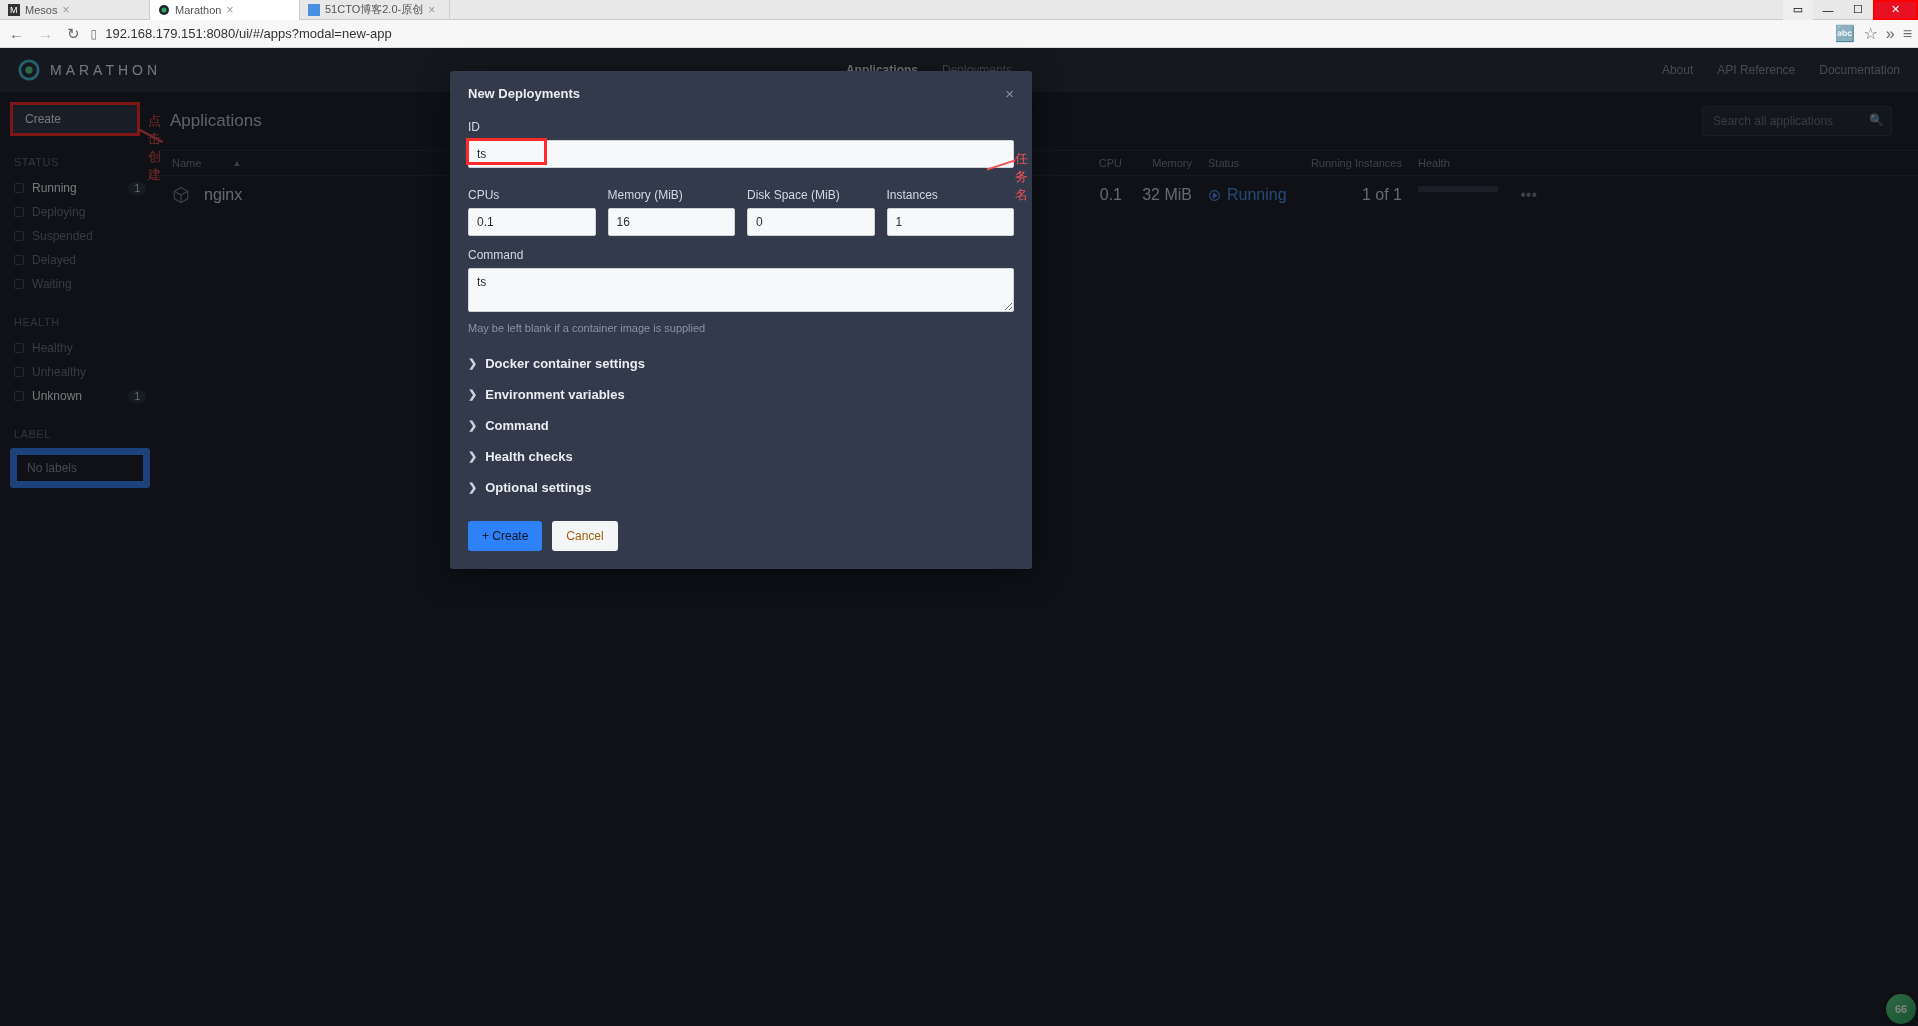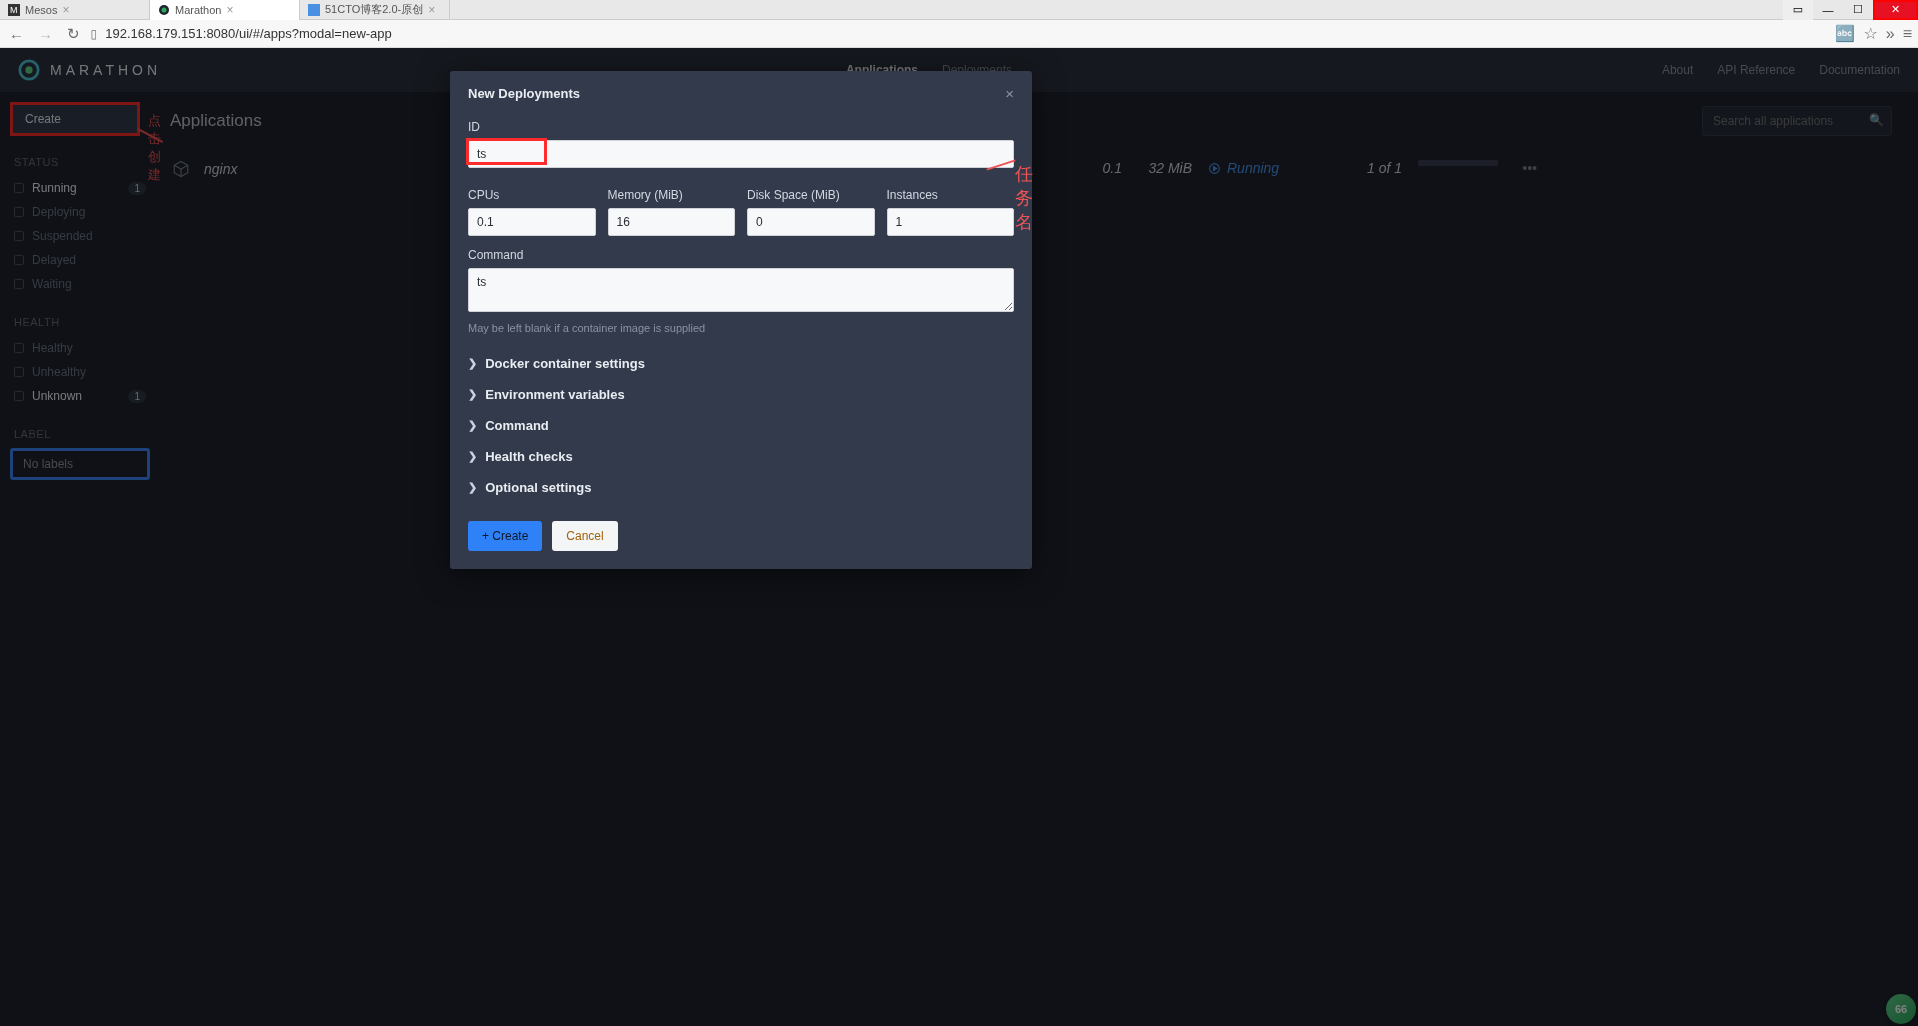--- a/index.html
+++ b/index.html
@@ -40,32 +40,32 @@
 .sidebar { width: 160px; padding: 10px 10px; background: #1e232e; }
 .create-btn { display: block; width: 130px; background: #323a4b; color: #e9edf2; font-size: 12px; padding: 7px 12px; border: 3px solid #fe2c2c; text-align: left; cursor: pointer; }
 .annot1 { position: absolute; left: 148px; top: 20px; color: #f05353; font-size: 13px; }
 .annot1::before { content: ""; position: absolute; left: -10px; top: 16px; width: 28px; height: 2px; background: #f05353; transform: rotate(28deg); transform-origin: left; }
 
 .side-head { font-size: 11px; color: #626a79; margin: 20px 0 8px 4px; letter-spacing: 0.5px; }
 .side-item { display: flex; align-items: center; font-size: 12px; color: #6d7584; padding: 5px 4px; gap: 8px; }
 .side-item.active { color: #e9edf2; }
 .side-dot { width: 10px; height: 10px; border: 1px solid #4a5161; border-radius: 2px; }
 .side-count { margin-left: auto; background: #2f3644; font-size: 10px; padding: 1px 6px; border-radius: 8px; color: #cbd3df; }
-.nolabels { margin-top: 8px; border: 3px solid #3b82f6; border-radius: 3px; padding: 6px 10px; font-size: 12px; color: #8c93a1; }
+.nolabels { margin-top: 8px; border: 7px solid #3b82f6; border-radius: 3px; padding: 6px 10px; font-size: 12px; color: #8c93a1; }
 
 .content { flex: 1; padding: 14px 0 0 0; }
 .content-head { display: flex; align-items: center; padding: 0 10px 14px 10px; }
 .page-title { font-size: 17px; color: #bac2ce; font-weight: 400; }
 .search-wrap { margin-left: auto; position: relative; margin-right: 16px;}
 .search-input { background: #272d3a; border: 1px solid #333a48; color: #cbd3df; font-size: 12px; padding: 7px 28px 7px 10px; width: 190px; border-radius: 3px; }
 .search-icon-r { position: absolute; right: 8px; top: 7px; color: #6a7180; font-size: 12px; }
 
 .table { width: 100%; }
 .thead { display: flex; font-size: 11px; color: #7a8190; padding: 6px 12px; border-bottom: 1px solid #2a303d; border-top: 1px solid #2a303d;}
-.trow { display: flex; font-size: 14px; color: #cbd3df; padding: 10px 12px; align-items: flex-start; font-style: italic; }
+.trow { display: flex; font-size: 16px; color: #cbd3df; padding: 10px 12px; align-items: flex-start; }
 .c-name { flex: 0 0 880px; display: flex; align-items: center; gap: 14px; }
 .c-cpu { flex: 0 0 70px; text-align: right; }
 .c-mem { flex: 0 0 70px; text-align: right; }
 .c-status { flex: 0 0 110px; padding-left: 16px; color: #4995ec; display:flex; align-items:center; gap:6px;}
 .c-inst { flex: 0 0 100px; text-align: right; }
 .c-health { flex: 0 0 105px; padding-left: 16px;}
 .c-more { flex: 0 0 30px; text-align: right; color: #7a8190; }
 .app-icon { width: 18px; height: 18px; color: #7a8190; }
 .health-bar { width: 80px; height: 6px; background: #383f4e; border-radius: 1px; }
 .sort-arrow { font-size: 9px; }
@@ -76,21 +76,21 @@
 .modal-title { font-size: 13px; color: #e9edf2; font-weight: 600; }
 .modal-close { margin-left: auto; color: #8b93a1; font-size: 15px; cursor: pointer; }
 .modal-body { padding: 4px 18px 18px 18px; }
 .label { font-size: 12px; color: #d2d7e0; margin-bottom: 6px; display: block; }
 .field-row { display: flex; gap: 12px; margin-top: 12px; }
 .field { flex: 1; margin-top: 8px; }
 .inp { width: 100%; background: #f7f8f9; border: 1px solid #cfd3da; padding: 6px 8px; font-size: 12px; color: #2a2e36; border-radius: 2px; }
 .inp.tall { height: 44px; resize: vertical; }
 .id-wrap { position: relative; }
 .id-highlight { position: absolute; left: -2px; top: -2px; width: 81px; height: 27px; border: 3px solid #fe2c2c; pointer-events: none; }
-.annot2 { position: absolute; left: 565px; top: 91px; color: #f05353; font-size: 18px; z-index: 25; }
+.annot2 { position: absolute; left: 565px; top: 79px; color: #f05353; font-size: 13px; z-index: 25; }
 .annot2-line { position: absolute; left: 536px; top: 93px; width: 30px; height: 2px; background: #f05353; z-index: 25; transform: rotate(-18deg); }
 .hint { font-size: 11px; color: #8b93a1; margin-top: 6px; }
 
 .accordion { margin-top: 14px; }
 .acc-item { padding: 8px 0; font-size: 13px; color: #e9edf2; font-weight: 600; display: flex; align-items: center; gap: 8px; cursor: pointer; }
 .chev { font-size: 11px; color: #cbd3df; }
 
 .modal-actions { display: flex; gap: 10px; margin-top: 18px; }
 .btn { font-size: 12px; padding: 8px 14px; border-radius: 3px; border: none; cursor: pointer; }
 .btn-primary { background: #2f81f7; color: #0f172a; }
@@ -227,20 +227,29 @@
 
     <div class="content">
       <div class="content-head">
         <div class="page-title">Applications</div>
         <div class="search-wrap">
           <input class="search-input" placeholder="Search all applications" style="">
           <span class="search-icon-r">🔍</span>
         </div>
       </div>
       <div class="table">
+        <div class="thead">
+          <div class="c-name"><span>Name</span>&nbsp;<span class="sort-arrow">▲</span></div>
+          <div class="c-cpu">CPU</div>
+          <div class="c-mem">Memory</div>
+          <div class="c-status" style="color:#7a8190;">Status</div>
+          <div class="c-inst">Running Instances</div>
+          <div class="c-health">Health</div>
+          <div class="c-more"></div>
+        </div>
         <div class="trow">
           <div class="c-name">
             <svg class="app-icon" viewBox="0 0 24 24" fill="none" stroke="currentColor" stroke-width="1.5">
                 <path d="M12 2l9 5v10l-9 5-9-5V7l9-5z"></path>
                 <path d="M12 12l9-5M12 12v10M12 12L3 7"></path>
               </svg>
             <span>nginx</span>
           </div>
           <div class="c-cpu">0.1</div>
           <div class="c-mem">32 MiB</div>

